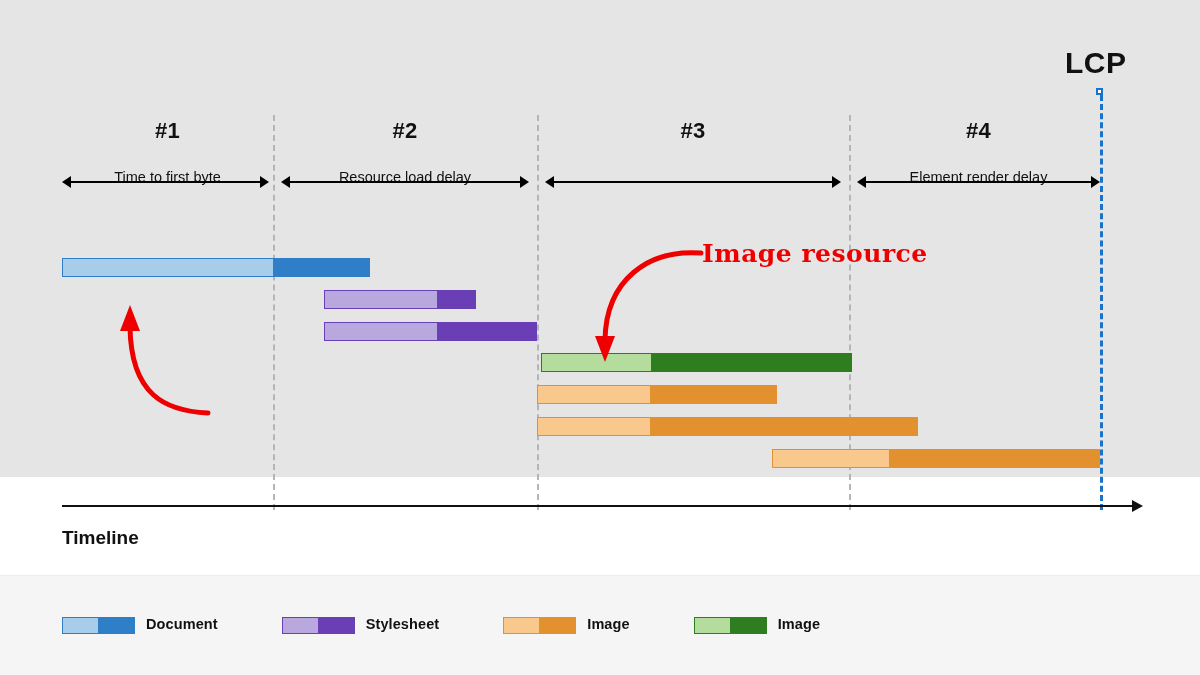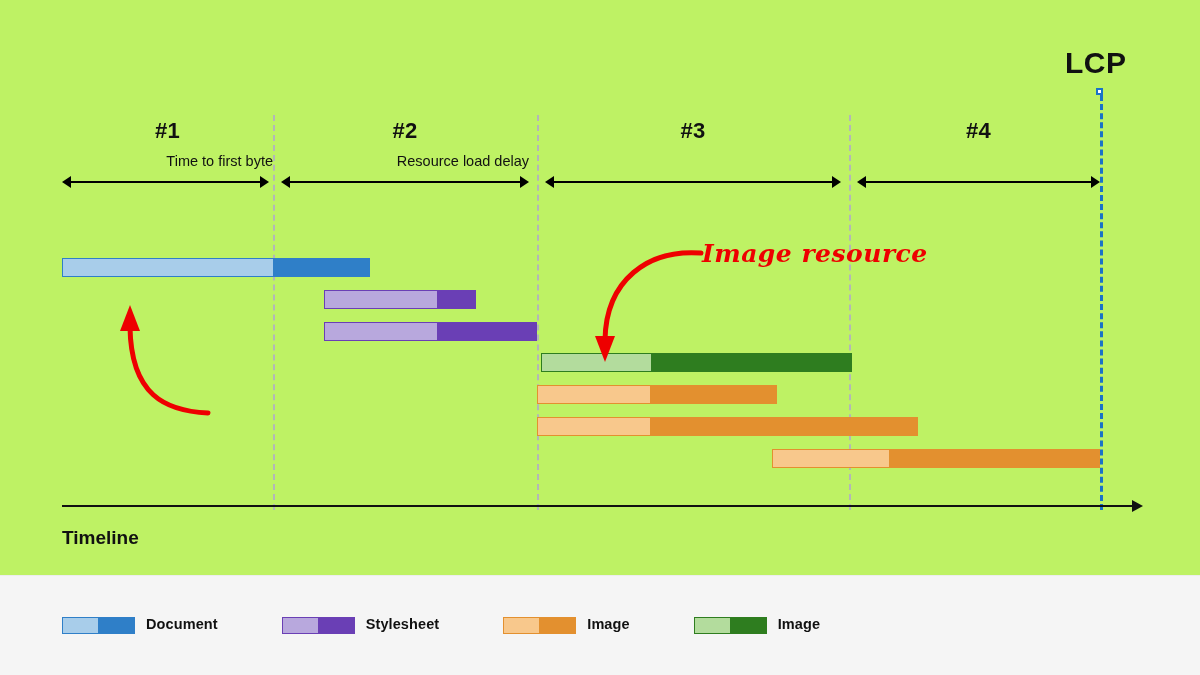--- a/index.html
+++ b/index.html
@@ -4,21 +4,21 @@
 <title>LCP sub-parts waterfall</title>
 <style>
   html,body{margin:0;padding:0;}
   body{
     width:1200px;height:675px;
     background:#ffffff;
     font-family:"Liberation Sans","DejaVu Sans",sans-serif;
     overflow:hidden;
     position:relative;
   }
-  #stage{position:relative;width:1200px;height:675px;background:#bef264;}
+  #stage{position:relative;width:1200px;height:477px;background:#e5e5e5;}
 
   
   .legend-strip{
     position:absolute;left:0;top:575px;width:1200px;height:100px;
     background:#f5f5f5;border-top:1px solid #eceded;
   }
   .legend-row{
     position:absolute;left:62px;top:40px;
     display:flex;align-items:flex-end;gap:0;
   }
@@ -31,23 +31,22 @@
     white-space:nowrap;letter-spacing:.1px;
   }
 
   
   .phase{position:absolute;text-align:center;}
   .phase-num{
     font-size:22px;font-weight:bold;color:#111;line-height:1;
     letter-spacing:.3px;
   }
   .phase-label{
-    font-size:14.5px;color:#111;margin-top:12px;line-height:1;
+    font-size:14.5px;color:#111;margin-top:28px;line-height:1;
     white-space:nowrap;
-    text-align:right;
   }
   .phase-arrow{
     position:absolute;height:14px;
   }
   .phase-arrow .shaft{
     position:absolute;left:7px;right:7px;top:6px;height:2px;background:#000;
   }
   .phase-arrow .head{
     position:absolute;top:1px;width:0;height:0;
     border-top:6px solid transparent;border-bottom:6px solid transparent;
@@ -81,21 +80,21 @@
     position:absolute;width:0;height:0;
     border-top:6px solid transparent;border-bottom:6px solid transparent;
     border-left:11px solid #111;
   }
   .axis-label{
     position:absolute;font-size:19px;font-weight:bold;color:#111;line-height:1;text-align:center;
   }
 
   
   .annot{
-    position:absolute;color:#ee0000;font-weight:bold;font-style:italic;
+    position:absolute;color:#ee0000;font-weight:bold;
     font-size:25px;line-height:1;white-space:nowrap;
     font-family:"DejaVu Serif","Liberation Serif",serif;
     letter-spacing:.5px;
   }
   .annot-arrow{position:absolute;}
 </style>
 </head>
 <body>
 
 <div id="stage">
@@ -132,20 +131,21 @@
     <div class="phase-num">#3</div>
   </div>
   <div class="phase-arrow" style="left:545px;top:175px;width:296px;">
     <div class="head left"></div>
       <div class="shaft"></div>
       <div class="head right"></div>
   </div>
 
   <div class="phase" style="left:857px;top:120px;width:243px;">
     <div class="phase-num">#4</div>
+    <div class="phase-label">Element render delay</div>
   </div>
   <div class="phase-arrow" style="left:857px;top:175px;width:243px;">
     <div class="head left"></div>
       <div class="shaft"></div>
       <div class="head right"></div>
   </div>
 
   <div id="bars">
       <div class="bar" style="left: 62px; top: 258px; width: 308px;">
         <div class="seg" style="width: 211px; background: rgb(168, 205, 234); border-top: 1px solid rgb(47, 127, 200); border-right: none; border-bottom: 1px solid rgb(47, 127, 200); border-left: 1px solid rgb(47, 127, 200); border-image: initial;"></div>

